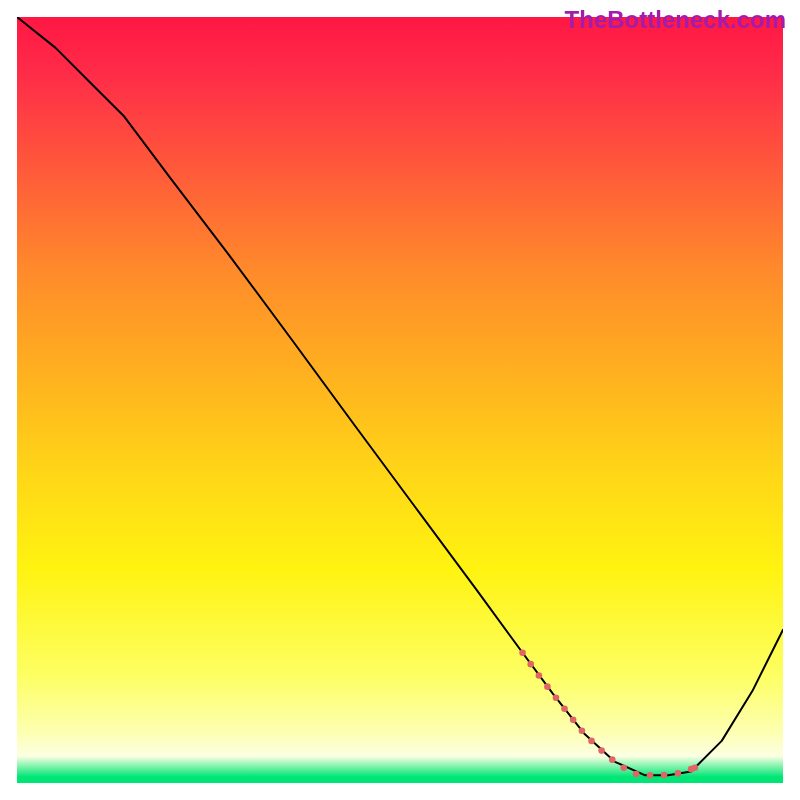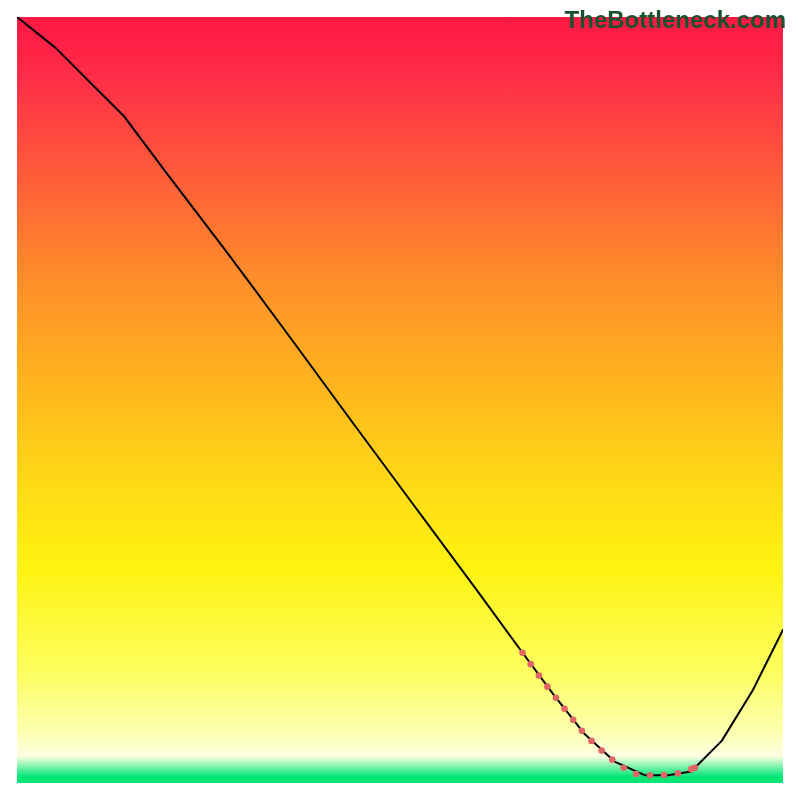--- a/index.html
+++ b/index.html
@@ -15,21 +15,21 @@
     position: relative;
     width: 800px;
     height: 800px;
   }
   .watermark {
     position: absolute;
     top: 6px;
     right: 14px;
     font-size: 24px;
     font-weight: 600;
-    color: #14532d;
+    color: #a21caf;
     z-index: 5;
   }
   .plot {
     position: absolute;
     left: 17px;
     top: 17px;
     width: 766px;
     height: 766px;
     box-sizing: border-box;
   }

